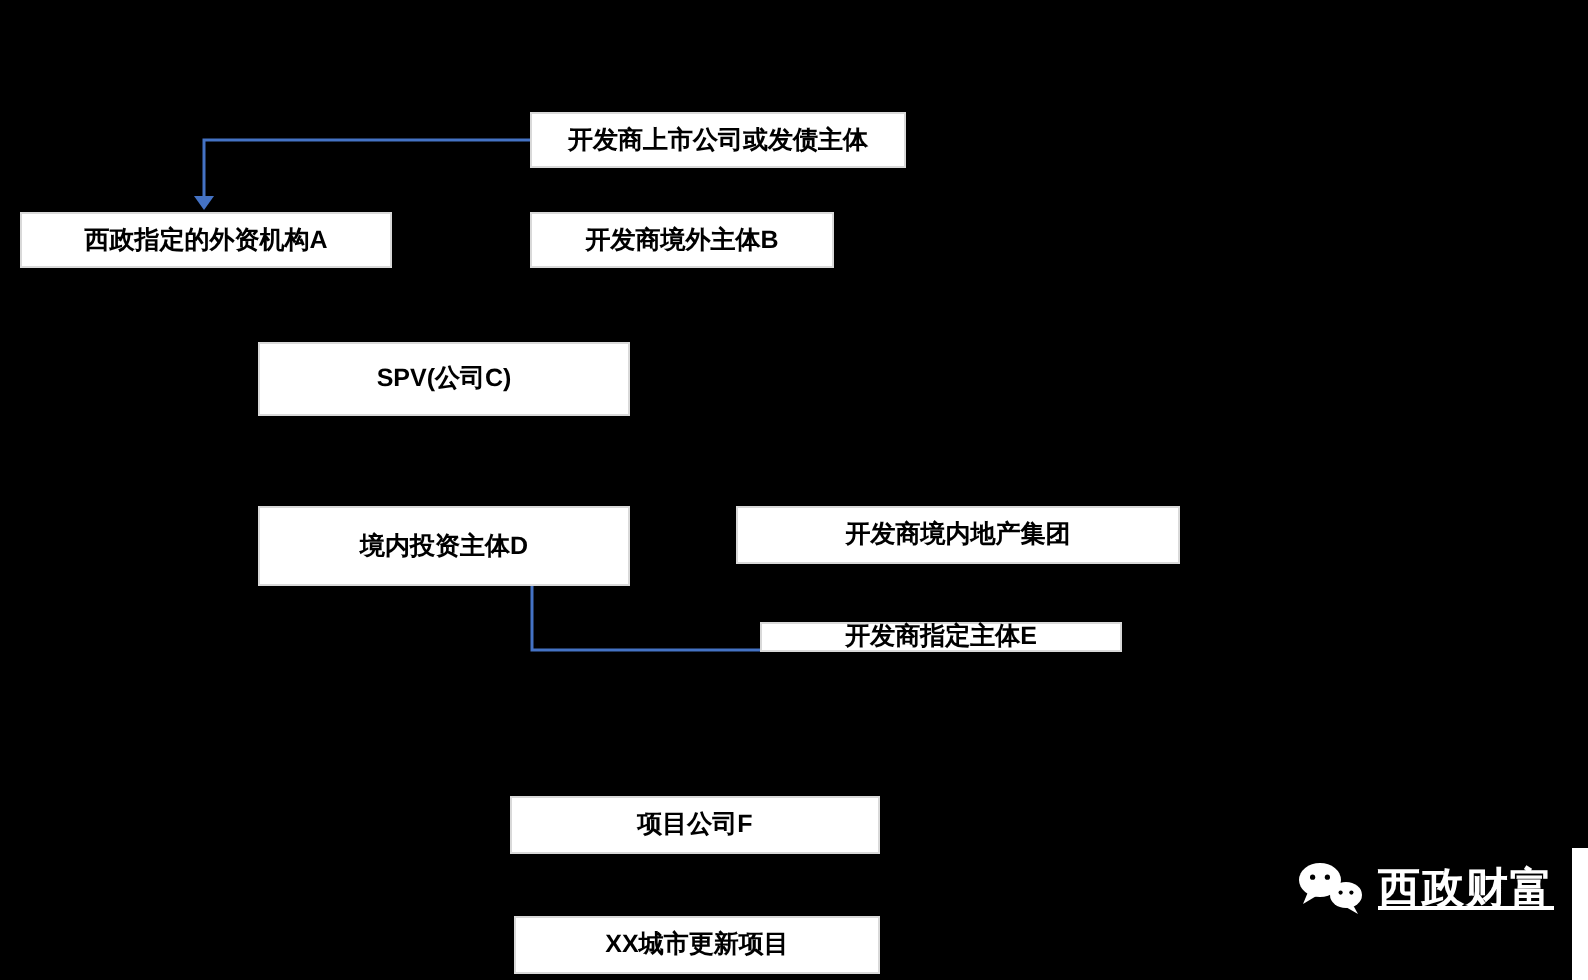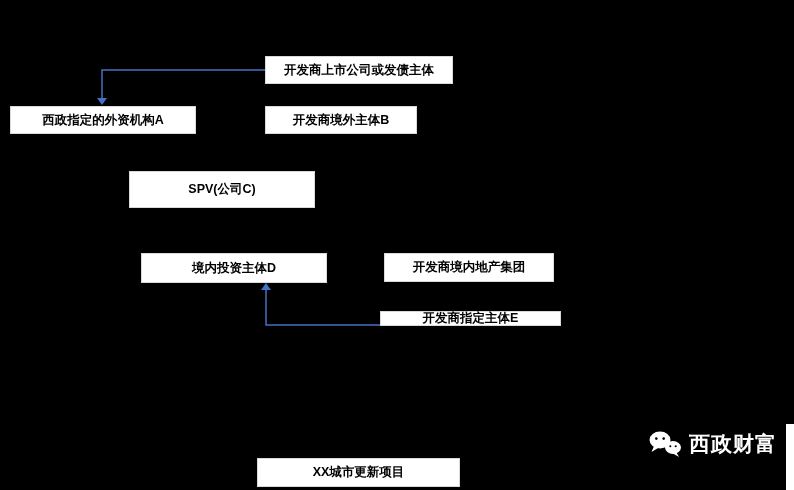--- a/index.html
+++ b/index.html
@@ -12,21 +12,21 @@
     position:absolute;background:#ffffff;color:#000;
     display:flex;align-items:center;justify-content:center;
     font-weight:bold;font-size:12.5px;text-align:center;
     box-sizing:border-box;border:1px solid #d9d9d9;
   }
   .box.two-line{flex-direction:row;line-height:1.35;}
   .brand{
     position:absolute;left:648px;top:429px;
     display:flex;align-items:center;gap:7px;color:#fff;
   }
-  .brand-text{font-size:21px;font-weight:bold;letter-spacing:1px;}
+  .brand-text{font-size:21px;font-weight:bold;letter-spacing:1px;text-decoration:underline;}
   .brand-icon{display:inline-flex;}
   .edge-bar{position:absolute;left:786px;top:424px;width:8px;height:66px;background:#ffffff;}
 </style>
 </head>
 <body>
 
 <div class="canvas">
 
   <svg class="connectors" width="794" height="490" viewBox="0 0 794 490">
     <polyline points="265,70 102,70 102,99" fill="none" stroke-width="1.5" stroke="#4472C4"></polyline>
@@ -45,34 +45,37 @@
 
   <div class="box" style="left:265px;top:106px;width:152px;height:28px">
     <span>开发商境外主体B</span>
   </div>
 
   <div class="box two-line" style="left:129px;top:171px;width:186px;height:37px">
     <span>SPV</span>
     <span>(公司C)</span>
   </div>
 
-  <div class="box" style="left:141px;top:253px;width:186px;height:30px">
+  <div class="box" style="left:129px;top:253px;width:186px;height:40px">
     <span>境内投资主体D</span>
   </div>
 
-  <div class="box" style="left:384px;top:253px;width:170px;height:29px">
+  <div class="box" style="left:368px;top:253px;width:222px;height:29px">
     <span>开发商境内地产集团</span>
   </div>
 
   <div class="box" style="left:380px;top:311px;width:181px;height:15px">
     <span>开发商指定主体E</span>
   </div>
 
+  <div class="box" style="left:255px;top:398px;width:185px;height:29px">
+    <span>项目公司F</span>
+  </div>
 
-  <div class="box" style="left:257px;top:458px;width:203px;height:29px">
+  <div class="box" style="left:257px;top:458px;width:183px;height:29px">
     <span>XX城市更新项目</span>
   </div>
 
   <div class="brand">
     <span class="brand-icon">
       <svg width="34" height="30" viewBox="0 0 34 30">
         <ellipse cx="12" cy="11" rx="10.5" ry="8.5" fill="#ffffff"></ellipse>
         <polygon points="6,17 3.5,23 11,18.5" fill="#ffffff"></polygon>
         <circle cx="8.3" cy="9.6" r="1.3" fill="#000000"></circle>
         <circle cx="15.7" cy="9.6" r="1.3" fill="#000000"></circle>

